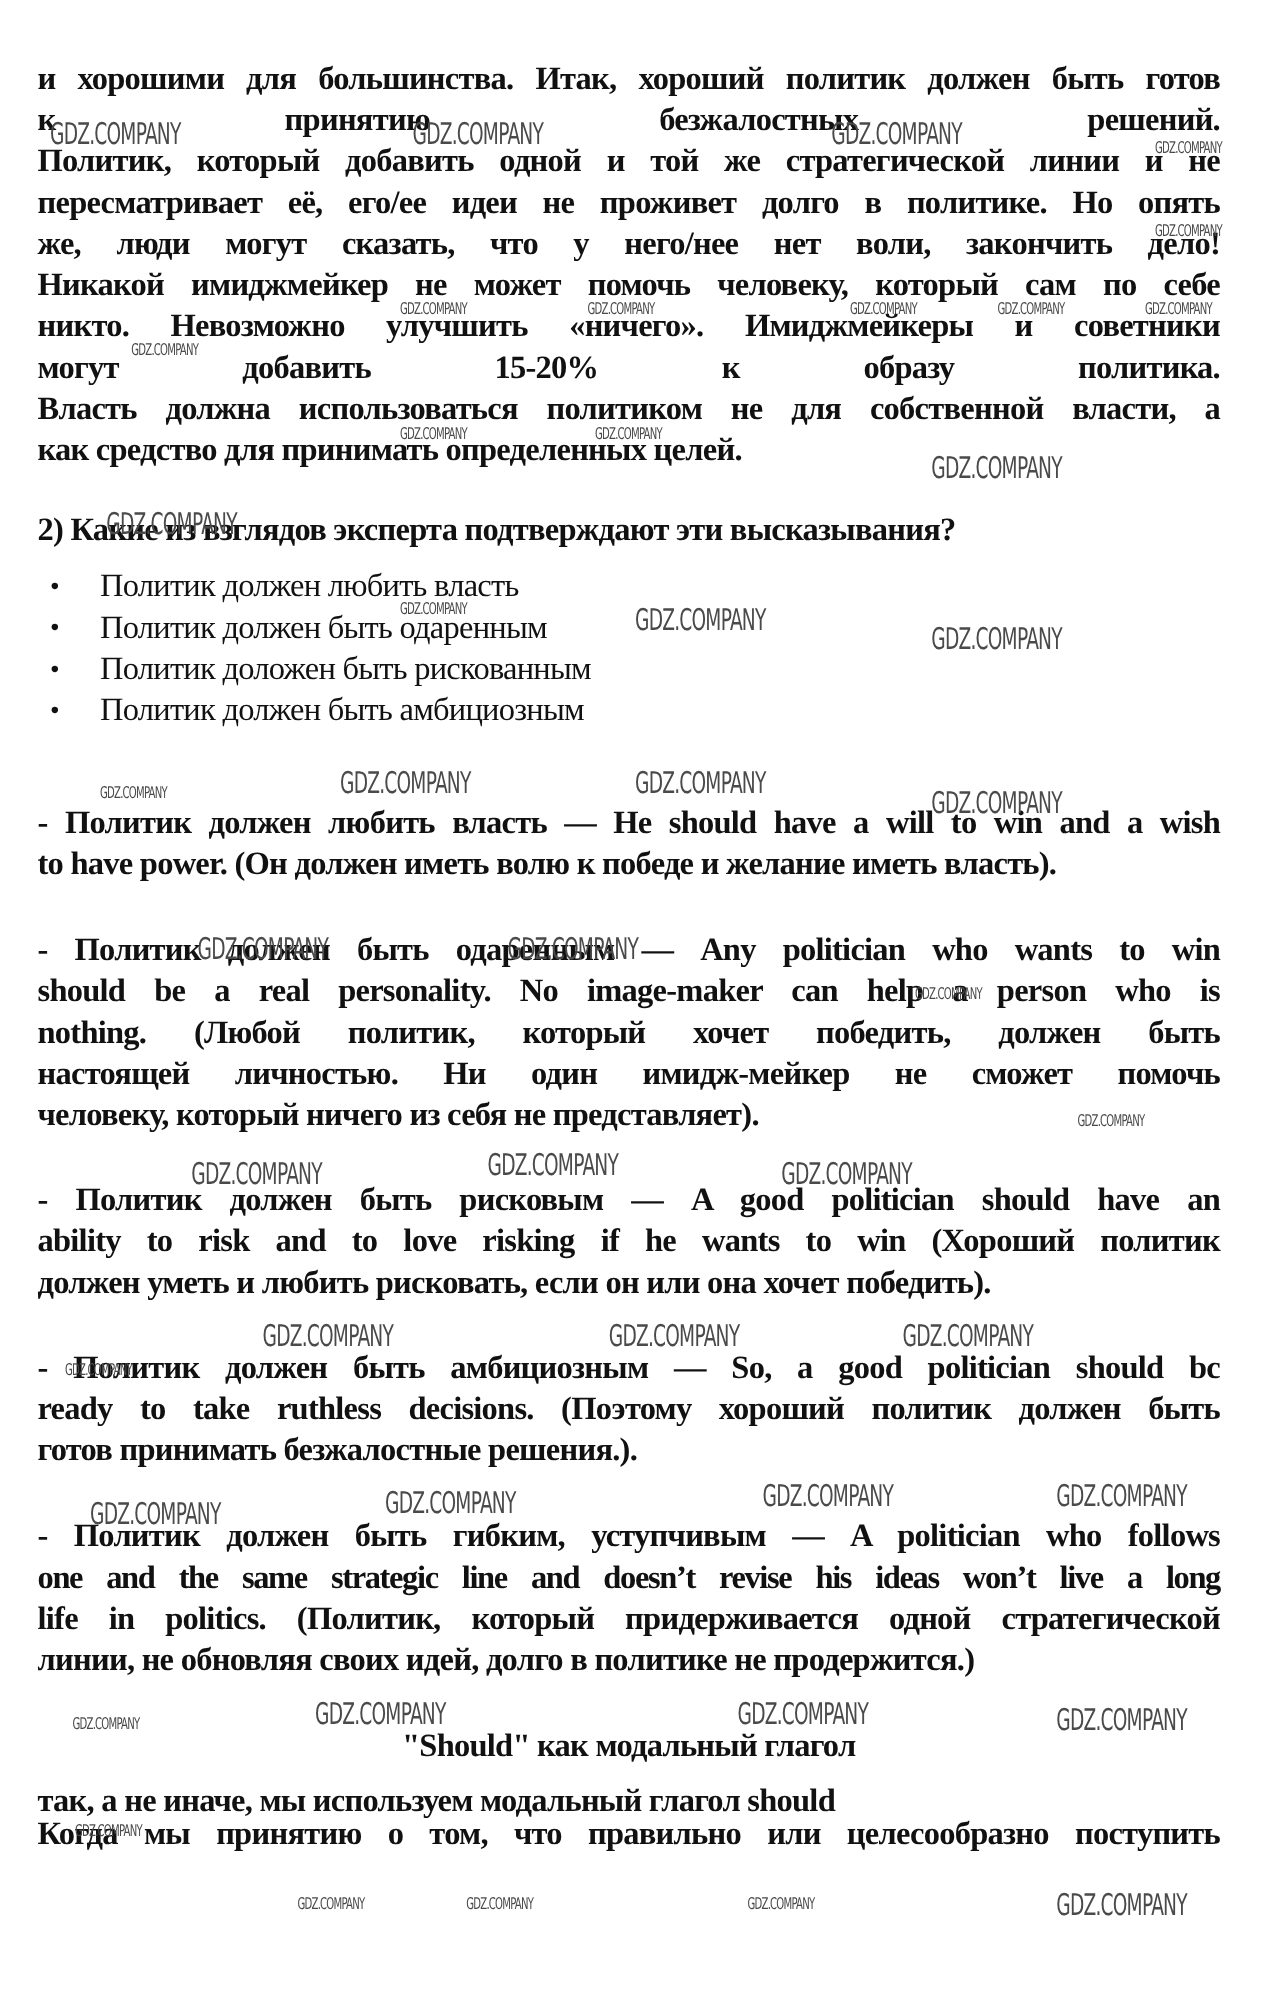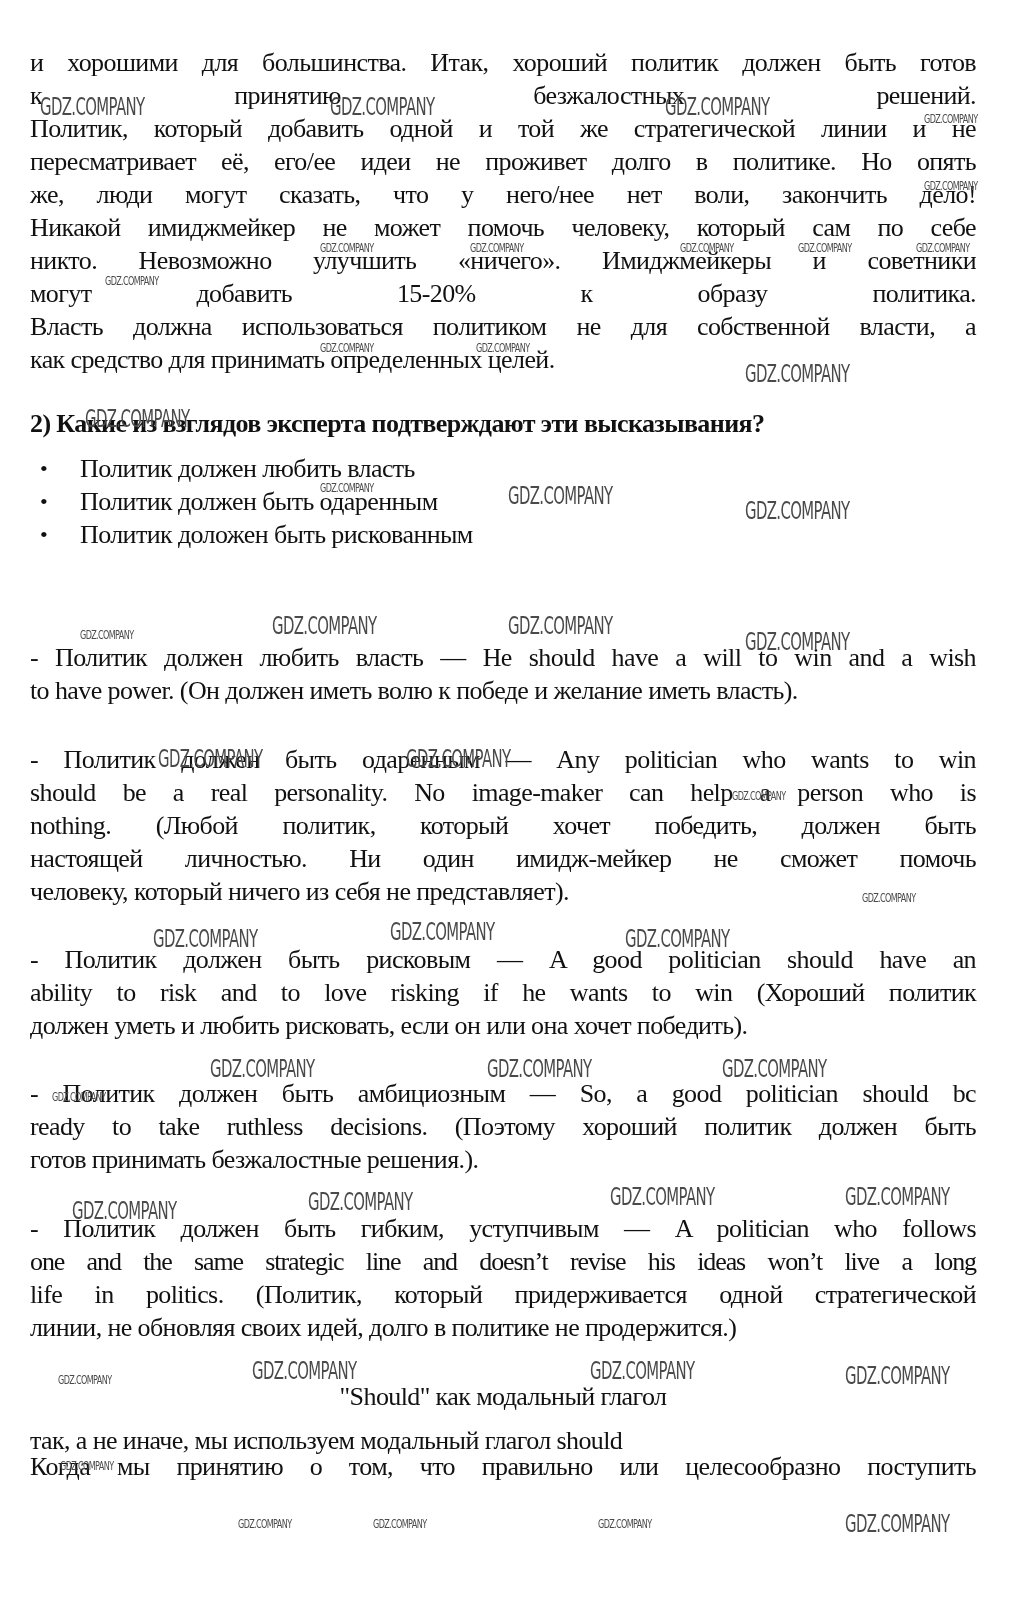--- a/index.html
+++ b/index.html
@@ -5,21 +5,21 @@
   html, body { margin: 0; padding: 0; background: #ffffff; }
   body {
     width: 1027px; height: 1604px; position: relative; overflow: hidden;
     font-family: "Liberation Serif", "DejaVu Serif", serif;
     color: #111111;
   }
   .page { position: absolute; left: 30px; top: 0; width: 946px; }
   .line {
     position: absolute; left: 0; width: 946px;
     font-size: 26px; line-height: 33px; height: 33px;
-    white-space: nowrap; transform-origin: left top;
+    white-space: nowrap; transform-origin: left top; font-weight: bold;
   }
   .j { text-align: justify; text-align-last: justify; }
   .cond { letter-spacing: -0.6px; }
   .heading { font-weight: bold; }
   .bullet-list { position: absolute; left: 0; top: 452px; width: 946px; margin: 0; padding: 0; list-style: none; }
   .bullet-item { position: relative; height: 33px; line-height: 33px; font-size: 26px; padding-left: 50px; white-space: nowrap; letter-spacing: -0.6px; }
   .bullet-item::before { content: "•"; position: absolute; left: 10px; top: 0; font-size: 22px; }
   .center { text-align: center; }
   .wm {
     position: absolute; font-family: "DejaVu Sans", sans-serif; color: #4a4a4a;
@@ -44,20 +44,21 @@
   <div class="line j cond" style="top:277px">могут добавить 15-20% к образу политика.</div>
   <div class="line j cond" style="top:310px">Власть должна использоваться политиком не для собственной власти, а</div>
   <div class="line cond" style="top:343px">как средство для принимать определенных целей.</div>
 
   <div class="line heading cond" style="top:407px">2) Какие из взглядов эксперта подтверждают эти высказывания?</div>
 
   <ul class="bullet-list">
     <li class="bullet-item">Политик должен любить власть</li>
     <li class="bullet-item">Политик должен быть одаренным</li>
     <li class="bullet-item">Политик доложен быть рискованным</li>
+    <li class="bullet-item">Политик должен быть амбициозным</li>
   </ul>
 
   <div class="line j cond" style="top:641px">- Политик должен любить власть — He should have a will to win and a wish</div>
   <div class="line cond" style="top:674px">to have power. (Он должен иметь волю к победе и желание иметь власть).</div>
 
   <div class="line j cond" style="top:743px">- Политик должен быть одаренным — Any politician who wants to win</div>
   <div class="line j cond" style="top:776px">should be a real personality. No image-maker can help a person who is</div>
   <div class="line j cond" style="top:809px">nothing. (Любой политик, который хочет победить, должен быть</div>
   <div class="line j cond" style="top:842px">настоящей личностью. Ни один имидж-мейкер не сможет помочь</div>
   <div class="line cond" style="top:875px">человеку, который ничего из себя не представляет).</div>

